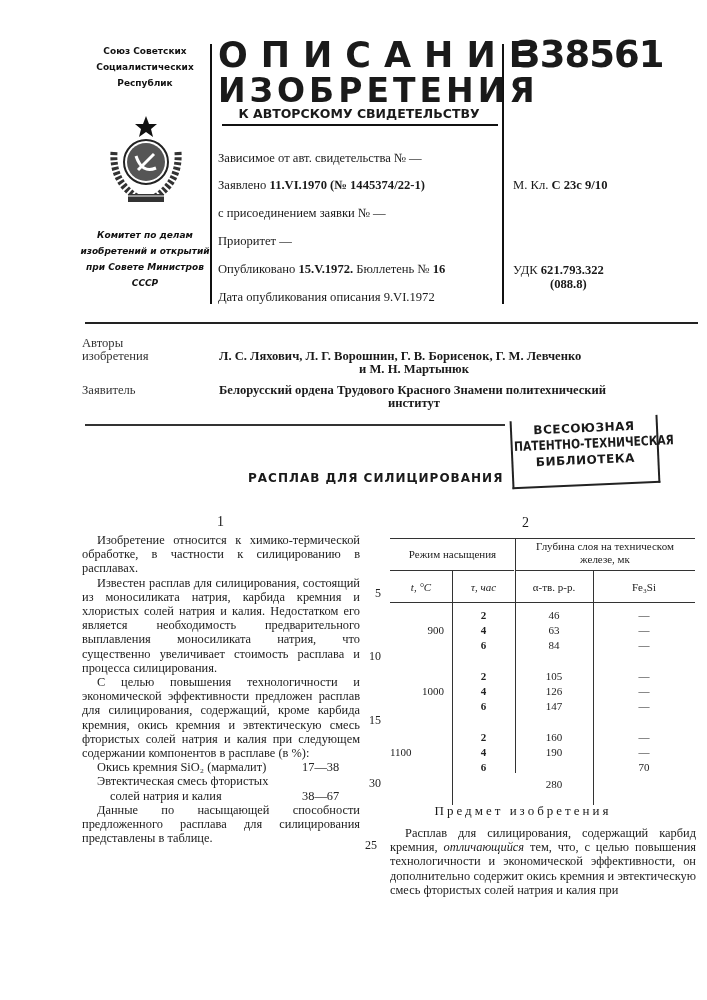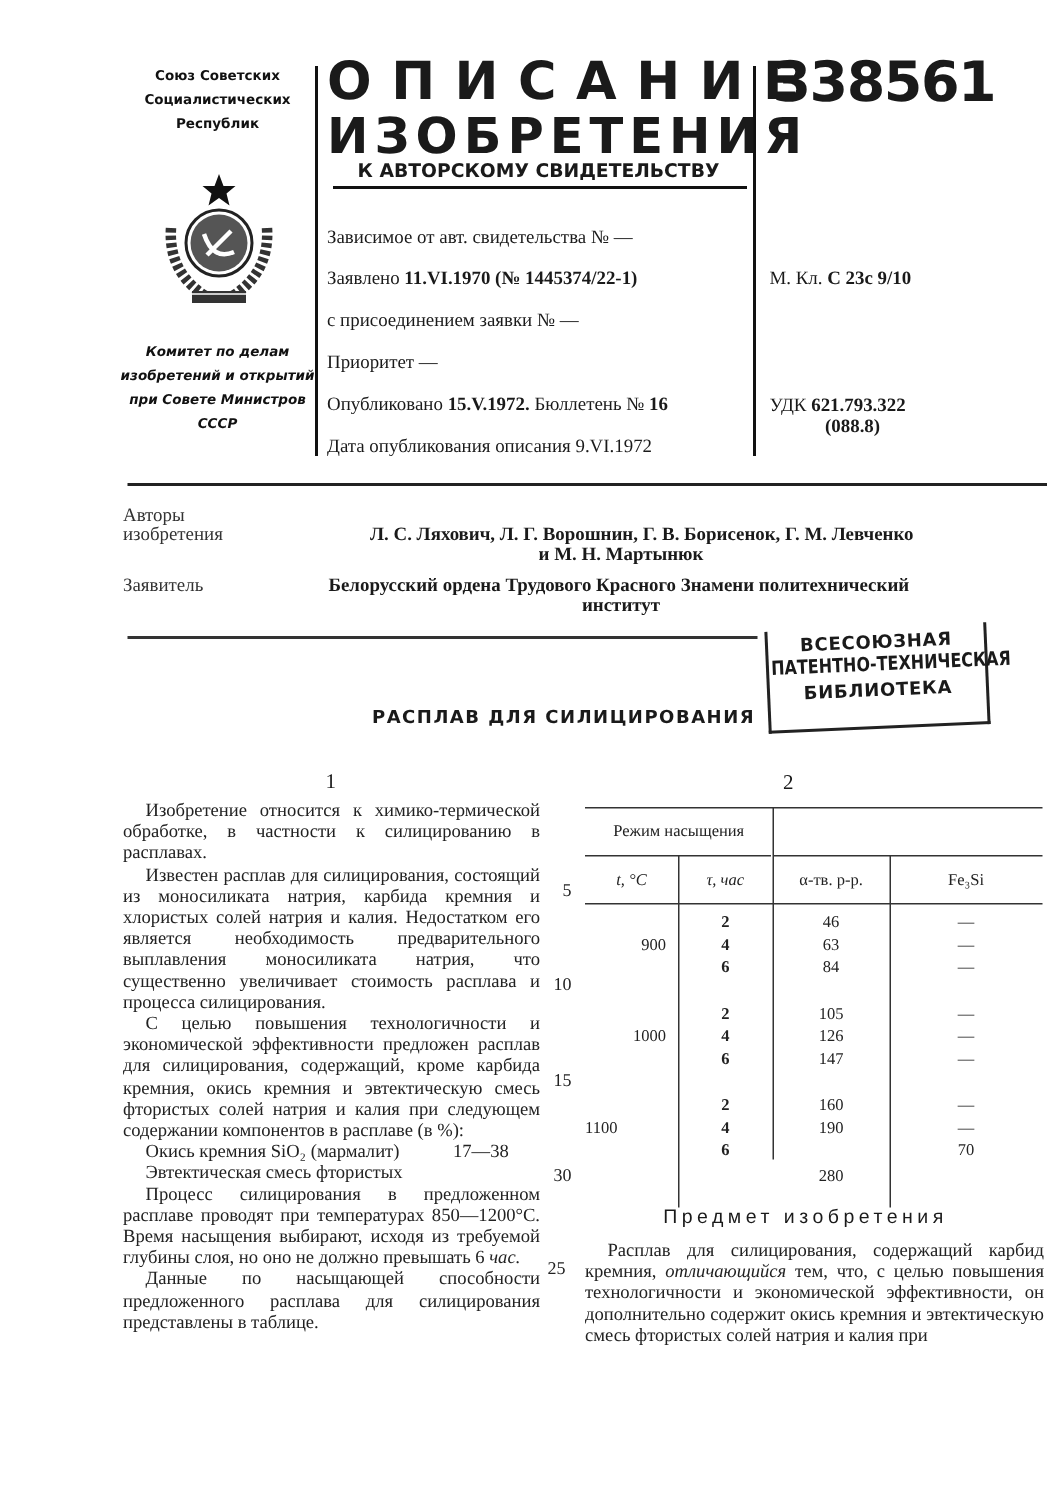--- a/index.html
+++ b/index.html
@@ -48,21 +48,21 @@
   .linenum { left:375px; font-family:"Liberation Serif", serif; font-size:12px; color:#222; }
 
   
   .tbl { left:390px; top:538px; width:305px; font-family:"Liberation Serif", serif; font-size:11px; color:#222; }
   .tbl-hr { position:absolute; left:0; width:305px; height:1px; background:#333; }
   .tbl-vr { position:absolute; width:1px; background:#333; }
   .tcell { position:absolute; text-align:center; }
 
   .claim-col { left:390px; width:306px; font-family:"Liberation Serif", serif; font-size:12.4px; line-height:14.2px; text-align:justify; color:#222; }
   .claim-col p { margin:0; text-indent:15px; }
-  .claim-head { left:392px; top:803px; width:290px; text-align:center; font-family:Liberation Sans, sans-serif; font-size:13px; letter-spacing:3px; }
+  .claim-head { left:378px; top:803px; width:290px; text-align:center; font-family:Liberation Serif, serif; font-size:13px; letter-spacing:3px; }
 </style>
 </head>
 <body>
 
 <div class="abs org" style="top:43px;">
   <div>Союз Советских</div>
   <div>Социалистических</div>
   <div>Республик</div>
 </div>
 
@@ -120,21 +120,21 @@
   <b>621.793.322</b>
 </div>
 <div class="abs right-meta" style="top:277px; left:550px;">
   <b>(088.8)</b>
 </div>
 
 <div class="abs hrule-main"></div>
 
 <div class="abs lbl" style="top:336px;">Авторы</div>
 <div class="abs lbl" style="top:349px;">изобретения</div>
-<div class="abs authors" style="top:349px; text-align:right;">Л. С. Ляхович, Л. Г. Ворошнин, Г. В. Борисенок, Г. М. Левченко</div>
+<div class="abs authors" style="top:349px; text-align:left;">Л. С. Ляхович, Л. Г. Ворошнин, Г. В. Борисенок, Г. М. Левченко</div>
 <div class="abs authors" style="top:362px;">и М. Н. Мартынюк</div>
 <div class="abs lbl" style="top:383px;">Заявитель</div>
 <div class="abs authors" style="top:383px; text-align:left;">Белорусский ордена Трудового Красного Знамени политехнический</div>
 <div class="abs authors" style="top:396px;">институт</div>
 
 <div class="abs hrule-thin"></div>
 
 <div class="abs stamp">
   <div class="s1">ВСЕСОЮЗНАЯ</div>
   <div class="s2">ПАТЕНТНО-ТЕХНИЧЕСКАЯ</div>
@@ -151,40 +151,44 @@
   <p>Известен расплав для силицирования, состоящий из моносиликата натрия, карбида кремния и хлористых солей натрия и калия. Недостатком его является необходимость предварительного выплавления моносиликата натрия, что существенно увеличивает стоимость расплава и процесса силицирования.</p>
   <p>С целью повышения технологичности и экономической эффективности предложен расплав для силицирования, содержащий, кроме карбида кремния, окись кремния и эвтектическую смесь фтористых солей натрия и калия при следующем содержании компонентов в расплаве (в %):</p>
   <div class="comp-row">
       <span>Окись кремния SiO₂ (мармалит)</span>
       <span class="v">17—38</span>
     </div>
   <div class="comp-row">
       <span>Эвтектическая смесь фтористых</span>
       <span class="v"></span>
     </div>
-  <p><span>Процесс силицирования в предложенном расплаве проводят при температурах 850—1200°С. Время насыщения выбирают, исходя из требуемой глубины слоя, но оно не должно превышать 6 </span><i>час.</i></p>
+  <div class="comp-row" style="padding-left:28px;">
+      <span>   солей натрия и калия</span>
+      <span class="v">38—67</span>
+    </div>
   <p>Данные по насыщающей способности предложенного расплава для силицирования представлены в таблице.</p>
 </div>
 
 <div class="abs linenum" style="top:586px;">5</div>
 <div class="abs linenum" style="top:649px; left:369px;">10</div>
 <div class="abs linenum" style="top:713px; left:369px;">15</div>
 <div class="abs linenum" style="top:776px; left:369px;">30</div>
 <div class="abs linenum" style="top:838px; left:365px;">25</div>
 
 <div class="abs tbl" style="height:250px;">
   <div class="tbl-hr" style="top:0;"></div>
   <div class="tbl-hr" style="top:32px; left:0; width:124px;"></div>
   <div class="tbl-hr" style="top:32px; left:126px; width:179px;"></div>
   <div class="tbl-hr" style="top:64px;"></div>
   <div class="tbl-vr" style="left:125px; top:0; height:200px;"></div>
   <div class="tbl-vr" style="left:62px; top:32px; height:168px;"></div>
   <div class="tbl-vr" style="left:203px; top:32px; height:168px;"></div>
 
   <div class="tcell" style="left:0; top:10px; width:125px;">Режим насыщения</div>
+  <div class="tcell" style="left:130px; top:2px; width:170px; line-height:13px;">Глубина слоя на техническом железе, мк</div>
 
   <div class="tcell" style="left:0; top:43px; width:62px;"><i>t, °C</i></div>
   <div class="tcell" style="left:62px; top:43px; width:63px;"><i>τ, час</i></div>
   <div class="tcell" style="left:125px; top:43px; width:78px;">α-тв. р-р.</div>
   <div class="tcell" style="left:203px; top:43px; width:102px;">Fe₃Si</div>
 
   <div class="tcell" style="left:0; top:86px; width:54px; text-align:right;">900</div>
   <div class="tcell" style="left:62px; top:71px; width:63px; font-weight:bold;">2</div>
   <div class="tcell" style="left:62px; top:86px; width:63px; font-weight:bold;">4</div>
   <div class="tcell" style="left:62px; top:101px; width:63px; font-weight:bold;">6</div>

